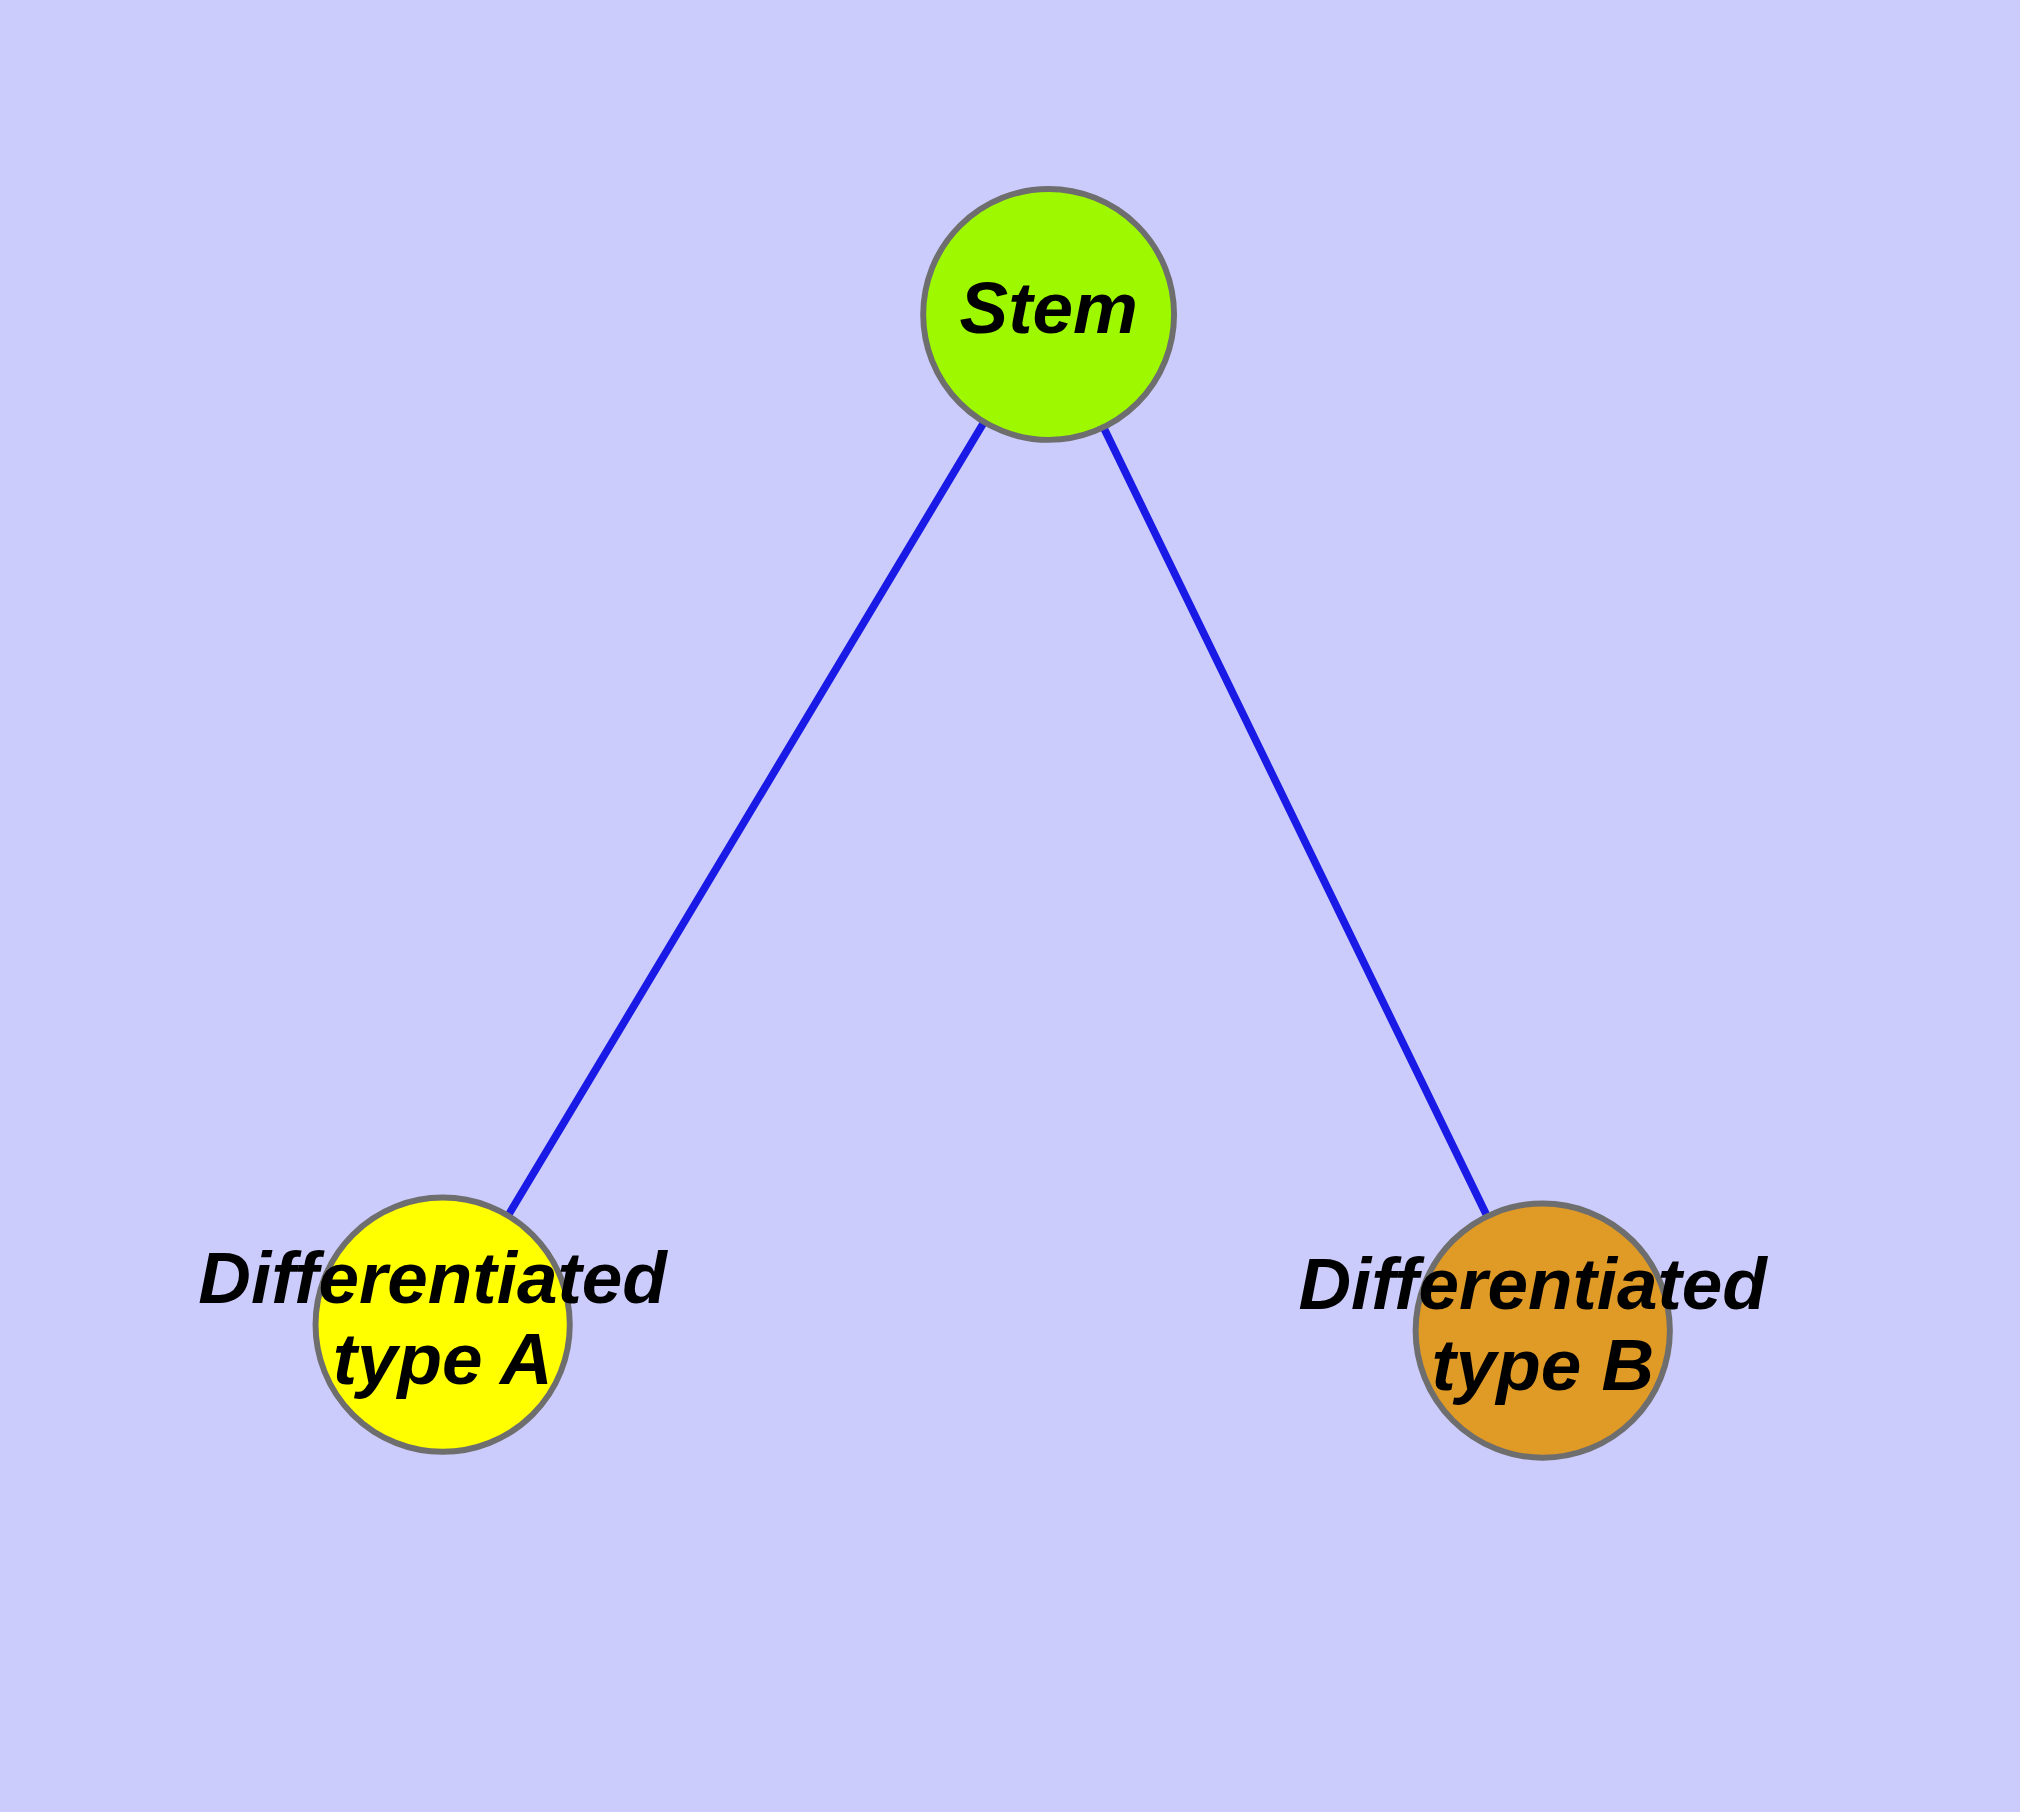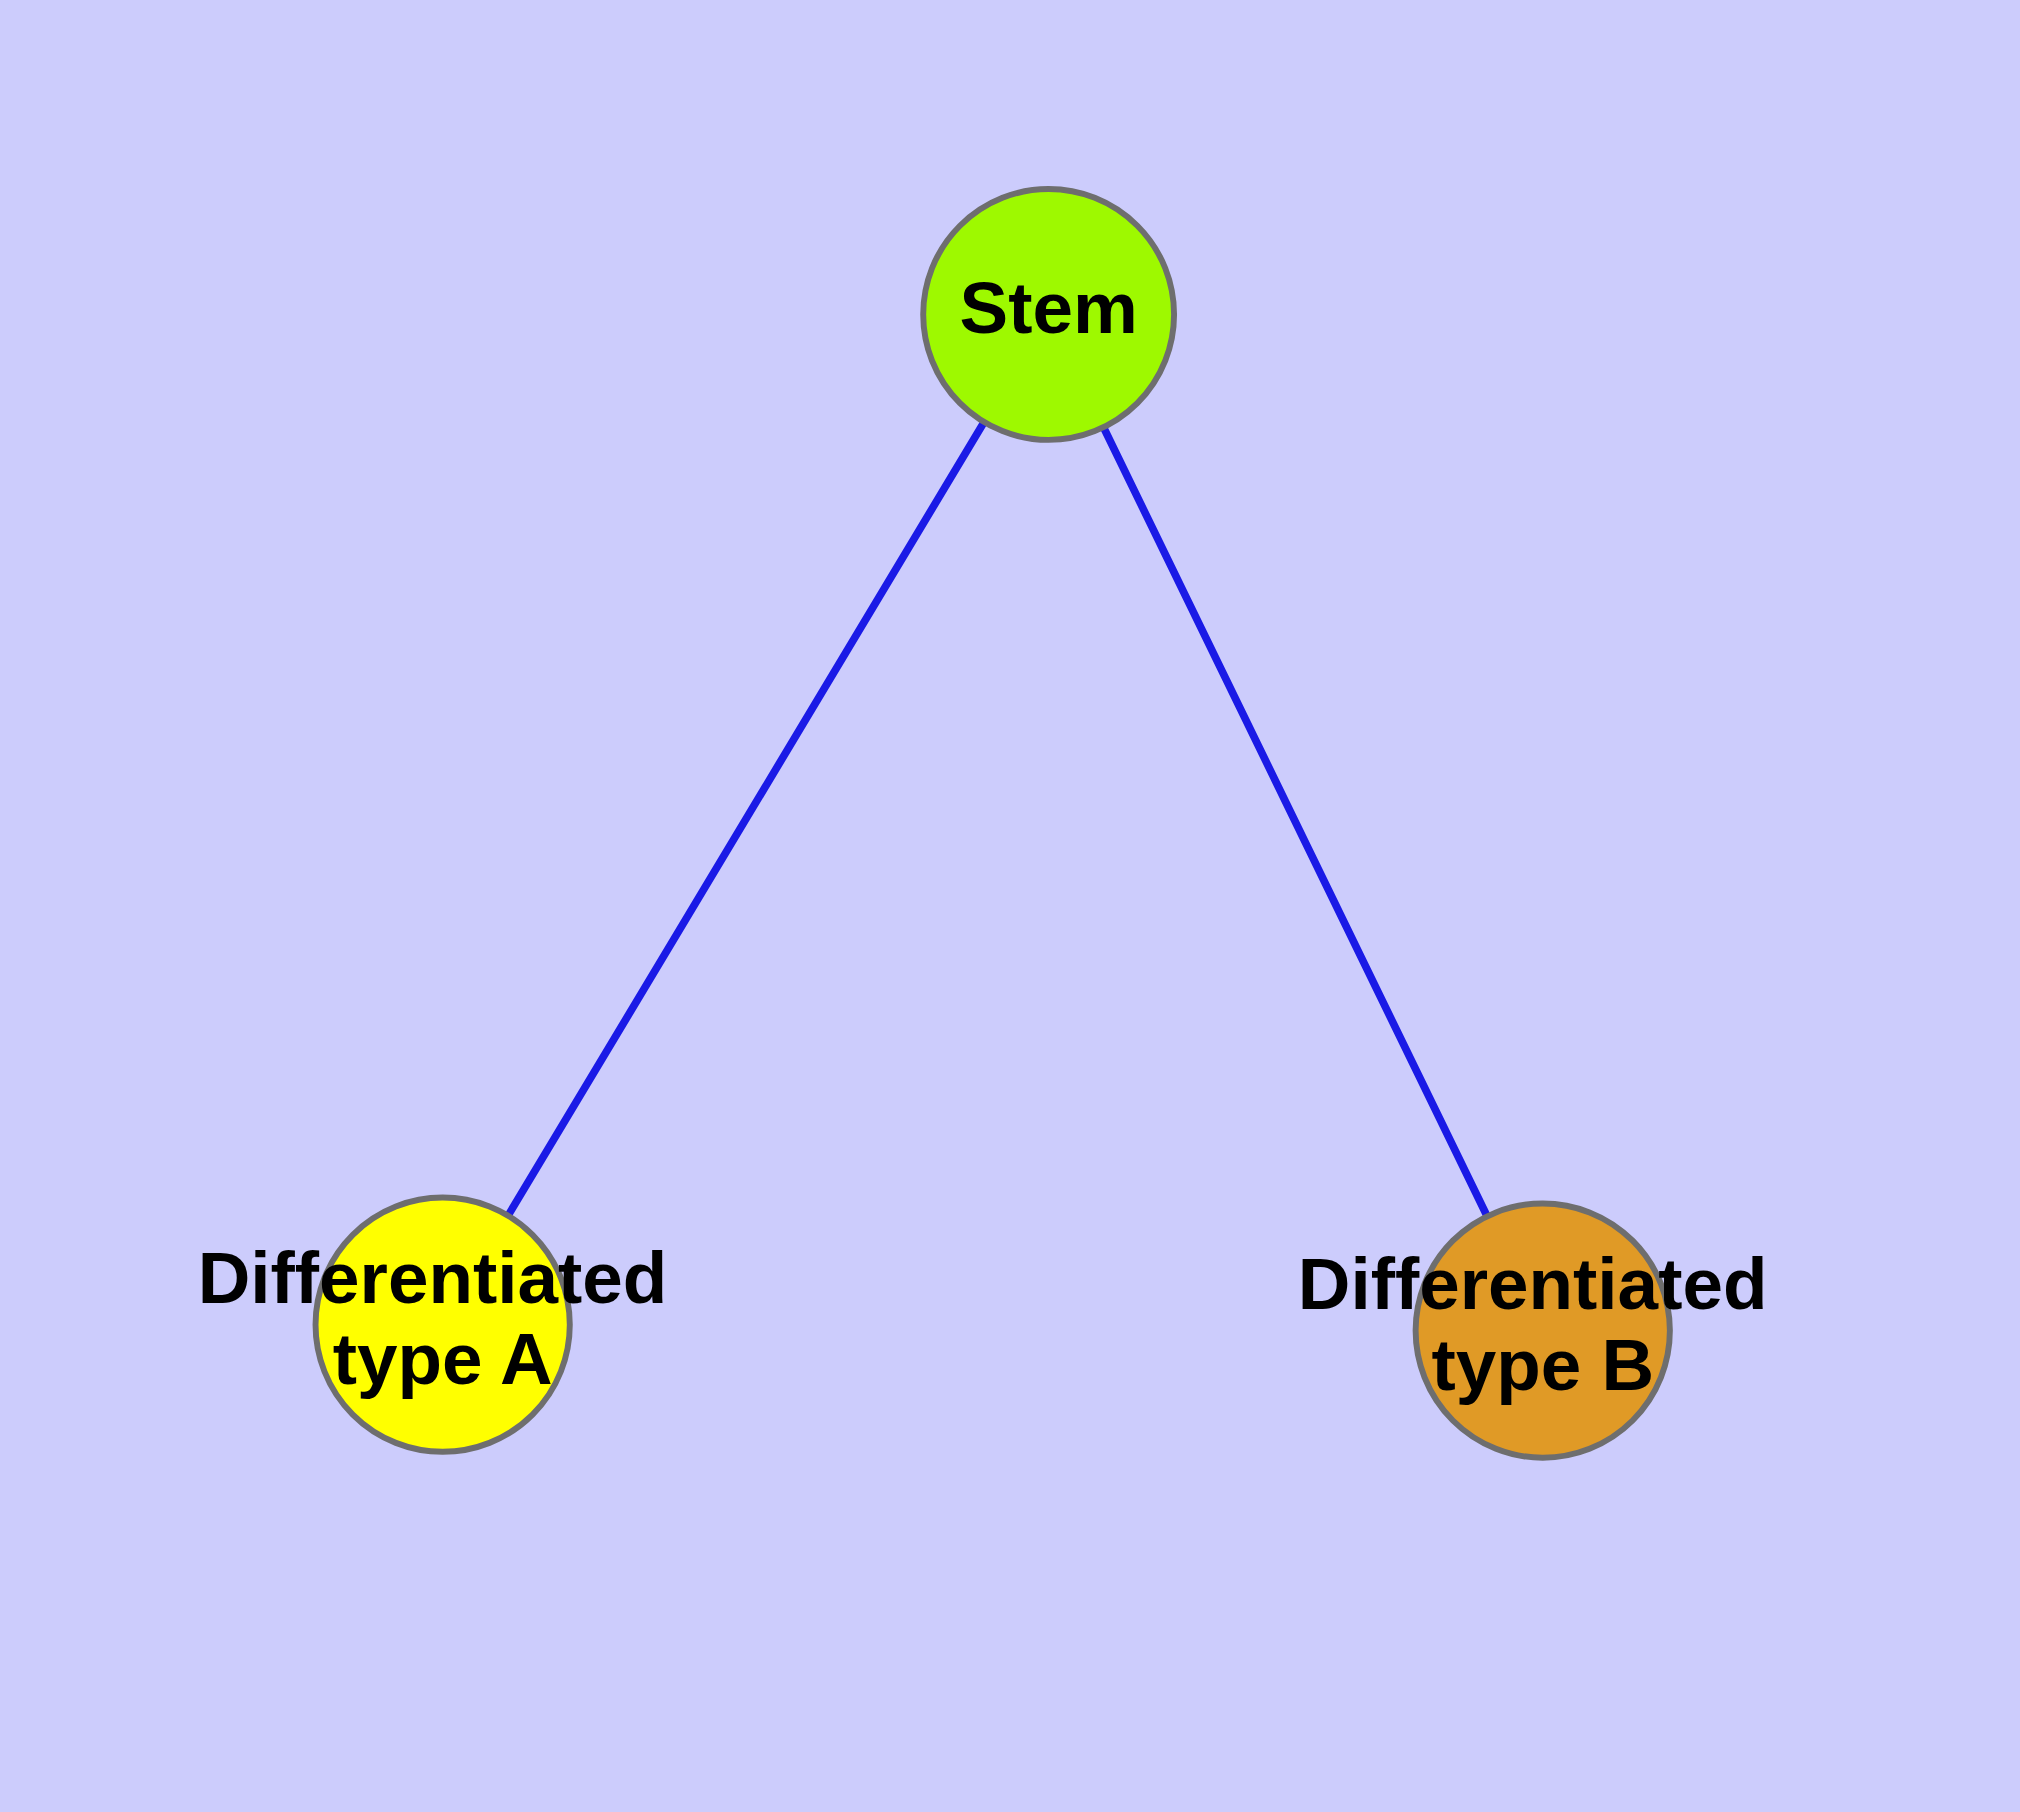--- a/index.html
+++ b/index.html
@@ -7,20 +7,21 @@
     padding: 0;
     background: #ccccfc;
   }
   #canvas {
     position: relative;
     width: 2021px;
     height: 1812px;
     background: #ccccfc;
     overflow: hidden;
     font-family: "Liberation Sans", sans-serif;
+    font-style: italic;
   }
   #graph-svg {
     position: absolute;
     left: 0;
     top: 0;
     width: 2021px;
     height: 1812px;
   }
   .node-label {
     font-family: "Liberation Sans", sans-serif;

